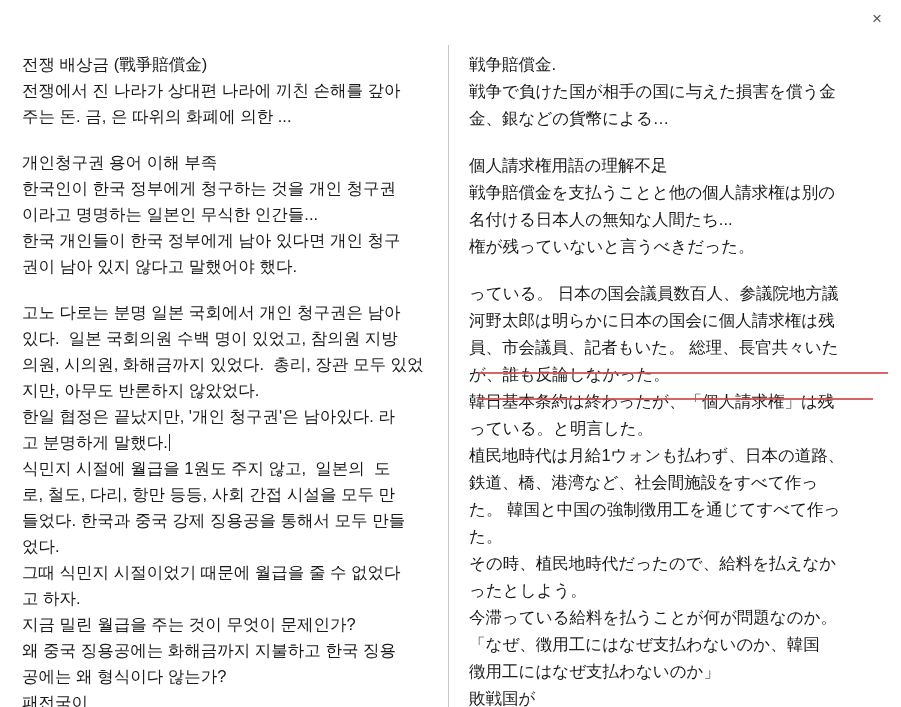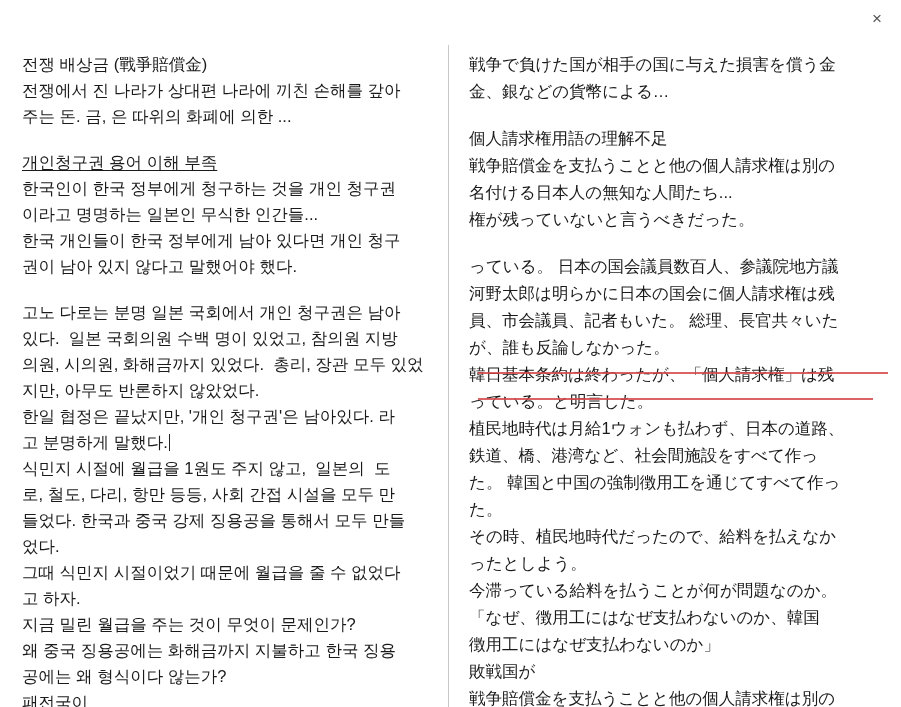--- a/index.html
+++ b/index.html
@@ -69,21 +69,20 @@
     letter-spacing: 0px;
   }
   .pane-right .line {
     font-size: 16.5px;
     line-height: 27px;
   }
   .spacer {
     height: 20px;
   }
   .u {
-    text-decoration: underline;
     text-decoration-color: #1a1a1a;
     text-underline-offset: 2px;
   }
   .redline {
     position: absolute;
     height: 2px;
     background: #d34949;
     opacity: 0.85;
   }
   .caret {
@@ -143,20 +142,21 @@
         <div class="line">구권은 다른 형식이다.</div>
       </div>
 
     </div>
 
     <div class="divider"></div>
 
     <div class="pane pane-right">
 
       <div class="block">
+        <div class="line">戦争賠償金.</div>
         <div class="line">戦争で負けた国が相手の国に与えた損害を償う金</div>
         <div class="line">金、銀などの貨幣による…</div>
       </div>
 
       <div class="spacer"></div>
 
       <div class="block">
         <div class="line">個人請求権用語の理解不足</div>
         <div class="line">戦争賠償金を支払うことと他の個人請求権は別の</div>
         <div class="line">名付ける日本人の無知な人間たち...</div>

